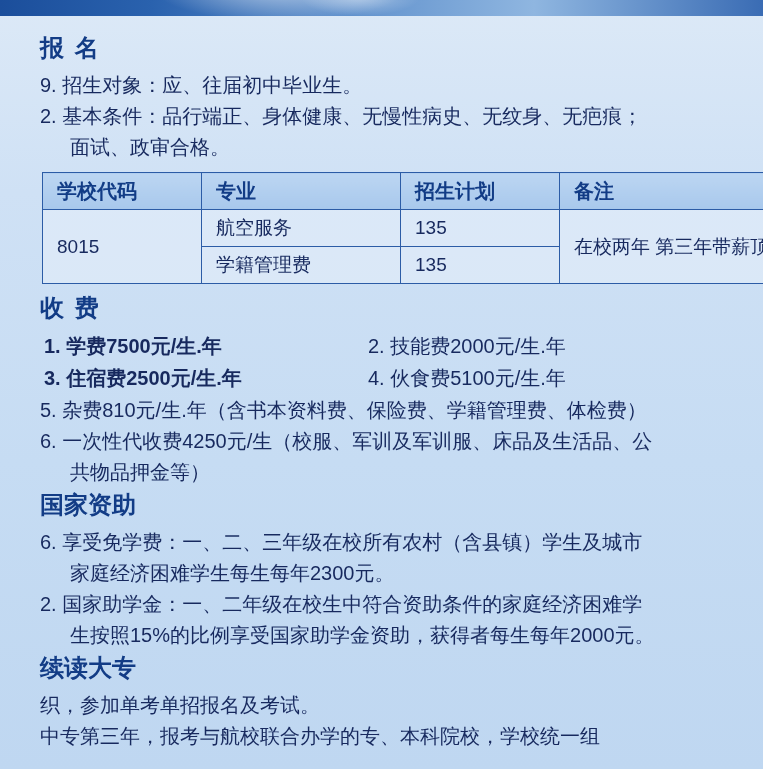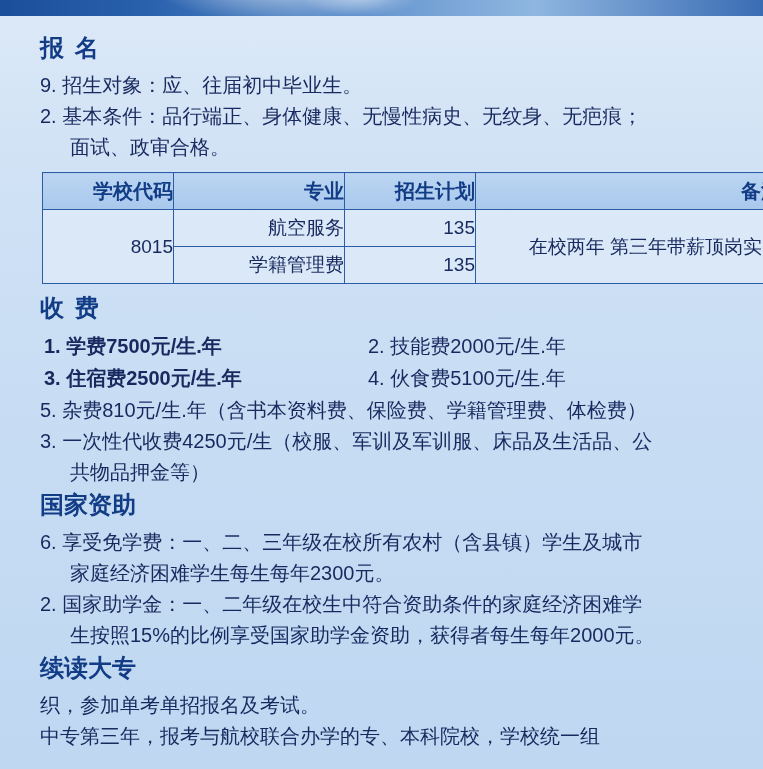--- a/index.html
+++ b/index.html
@@ -84,24 +84,24 @@
 
   
   table.info {
     border-collapse: collapse;
     margin: 10px 0 8px 6px;
     width: 735px;
     table-layout: fixed;
   }
   table.info th, table.info td {
     border: 1px solid #2c5ca6;
-    text-align: right;
+    text-align: left;
     font-size: 19px;
     color: #17295e;
-    padding: 3px 0;
+    padding: 3px 14px;
   }
   table.info th {
     background: linear-gradient(180deg, #bcd6f2 0%, #a8c8ec 100%);
     font-weight: bold;
     color: #123c86;
     height: 30px;
     font-size: 20px;
   }
   table.info td {
     background: rgba(255,255,255,0.28);
@@ -153,21 +153,21 @@
   <div class="section-title">收 费</div>
   <div class="two-col">
     <div class="line c1">1. 学费7500元/生.年</div>
     <div class="line c2">2. 技能费2000元/生.年</div>
   </div>
   <div class="two-col">
     <div class="line c1">3. 住宿费2500元/生.年</div>
     <div class="line c2">4. 伙食费5100元/生.年</div>
   </div>
   <div class="line">5. 杂费810元/生.年（含书本资料费、保险费、学籍管理费、体检费）</div>
-  <div class="line">3. 一次性代收费4250元/生（校服、军训及军训服、床品及生活品、公</div>
+  <div class="line">6. 一次性代收费4250元/生（校服、军训及军训服、床品及生活品、公</div>
   <div class="line indent">共物品押金等）</div>
 
   <div class="section-title tight">国家资助</div>
   <div class="line">6. 享受免学费：一、二、三年级在校所有农村（含县镇）学生及城市</div>
   <div class="line indent">家庭经济困难学生每生每年2300元。</div>
   <div class="line">2. 国家助学金：一、二年级在校生中符合资助条件的家庭经济困难学</div>
   <div class="line indent">生按照15%的比例享受国家助学金资助，获得者每生每年2000元。</div>
 
   <div class="section-title tight">续读大专</div>
   <div class="line">织，参加单考单招报名及考试。</div>

